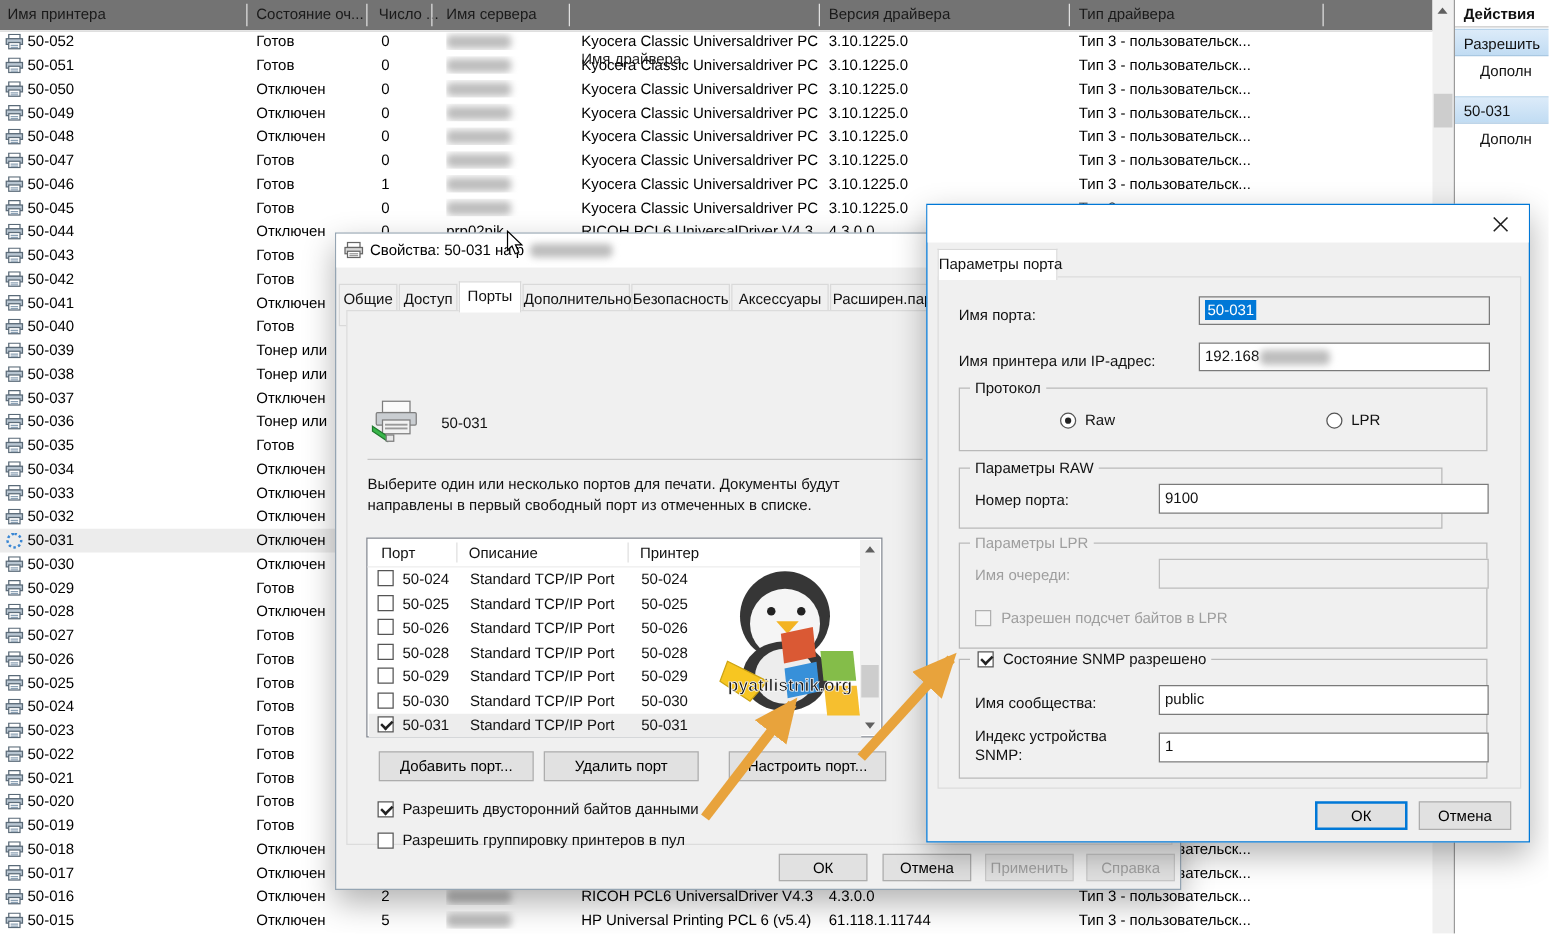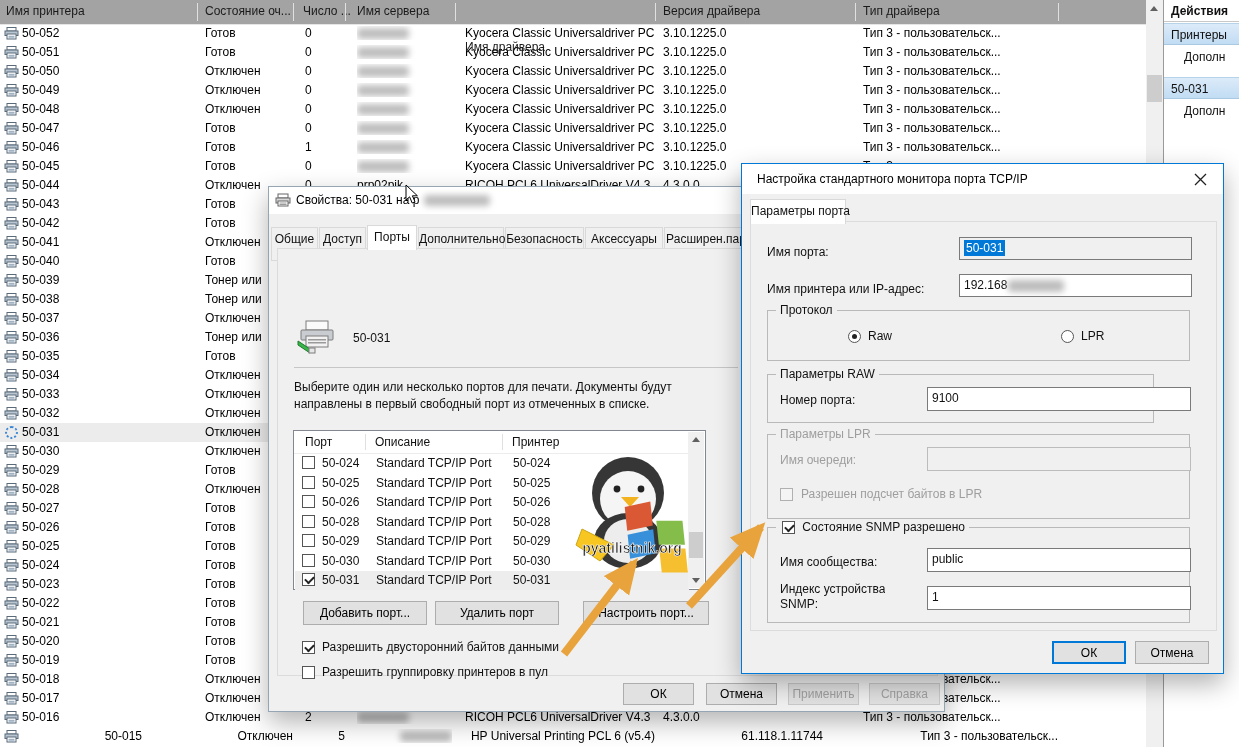--- a/index.html
+++ b/index.html
@@ -3,21 +3,21 @@
 <meta charset="utf-8">
 <style>
   html,body{margin:0;padding:0;background:#fff;}
   #root{position:relative;width:1239px;height:747px;overflow:hidden;
         font-family:"Liberation Sans","DejaVu Sans",sans-serif;font-size:12px;color:#111;
         background:#fff;}
   .abs{position:absolute;}
   .nowrap{white-space:nowrap;overflow:hidden;}
 
   
-  #list-header{position:absolute;left:0;top:0;width:1146px;height:24px;background:#a3a3a3;border-bottom:1px solid #e5e5e5;z-index:1;}
+  #list-header{position:absolute;left:0;top:0;width:1146px;height:24px;background:#737373;border-bottom:1px solid #e5e5e5;z-index:1;}
   .hcell{position:absolute;top:4px;color:#1a1a1a;white-space:nowrap;}
   .hsep{position:absolute;top:3px;width:1px;height:18px;background:#e0e0e0;}
   #printer-rows{position:absolute;left:0;top:0;width:1146px;height:747px;z-index:0;}
   .prow{position:absolute;left:0;width:1146px;height:19px;}
   .prow.sel{background:#ececec;}
   .pc{position:absolute;top:2px;white-space:nowrap;overflow:hidden;color:#000;}
   .pc.name{left:22px;width:120px;}
   .pc.st{left:205px;width:88px;}
   .pc.jobs{left:305px;width:40px;}
   .pc.srv{left:357px;width:95px;}
@@ -743,21 +743,21 @@
           </svg>
         </span>
         <span class="pc name">50-016</span>
         <span class="pc st">Отключен</span>
         <span class="pc jobs">2</span>
         <span class="pc srv"><span class="blur"></span></span>
         <span class="pc drv">RICOH PCL6 UniversalDriver V4.3</span>
         <span class="pc ver">4.3.0.0</span>
         <span class="pc typ">Тип 3 - пользовательск...</span>
       </div>
-      <div class="prow" style="top: 727px; text-align: right;">
+      <div class="prow" style="top: 727px;">
         <span class="picon">
           <svg width="15" height="13" viewBox="0 0 15 13">
             <rect x="3" y="0.5" width="9" height="3.5" fill="#fff" stroke="#5a6a78"></rect>
             <rect x="1" y="4" width="13" height="4.5" fill="#b9c6d2" stroke="#5a6a78"></rect>
             <rect x="3" y="7" width="9" height="5" fill="#fff" stroke="#5a6a78"></rect>
             <rect x="4.5" y="8.8" width="6" height="1" fill="#8aa0b4"></rect>
             <rect x="4.5" y="10.4" width="6" height="1" fill="#8aa0b4"></rect>
           </svg>
         </span>
         <span class="pc name">50-015</span>
@@ -790,21 +790,21 @@
   <div id="main-scrollbar">
     <div class="abs" style="left:4px;top:6px;">
         <div class="chev-up"></div>
       </div>
     <div class="sb-thumb" style="top:75px;height:27px;"></div>
   </div>
 
   <div id="actions-panel">
     <div id="actions-title">Действия</div>
     <div id="actions-items">
-        <div class="act-item hl" style="top: 23px;"><span class="lbl">Принтеры</span></div>
+        <div class="act-item hl" style="top: 23px;"><span class="lbl">Разрешить</span></div>
         <div class="act-item sub" style="top: 46px;"><span class="lbl">Дополн</span></div>
         <div class="act-item hl" style="top: 77px;"><span class="lbl">50-031</span></div>
         <div class="act-item sub" style="top: 100px;"><span class="lbl">Дополн</span></div>
       </div>
   </div>
 
   <div id="props-dialog" class="dialog">
     <div class="titlebar">
       <span class="abs" style="left:6px;top:6px;">
         <svg width="16" height="14" viewBox="0 0 16 14">
@@ -943,21 +943,20 @@
     </div>
 
     <div class="win-btn" style="left:354px;top:496px;width:71px;height:22px;">ОК</div>
     <div class="win-btn" style="left:437px;top:496px;width:71px;height:22px;">Отмена</div>
     <div class="win-btn disabled" style="left:519px;top:496px;width:71px;height:22px;">Применить</div>
     <div class="win-btn disabled" style="left:600px;top:496px;width:71px;height:22px;">Справка</div>
   </div>
 
   <div id="pm-dialog" class="dialog">
     <div class="titlebar" style="height:30px;">
-      <span class="title-text" style="left:15px;top:8px;">Настройка стандартного монитора порта TCP/IP</span>
       <div class="close-btn" style="right:6px;top:2px;">
         <svg width="13" height="13" viewBox="0 0 13 13">
             <path d="M1 1 L12 12 M12 1 L1 12" stroke="#222" stroke-width="1.3"></path>
           </svg>
       </div>
     </div>
 
     <div class="tab active" style="left:8px;top:35px;width:96px;">Параметры порта</div>
     <div class="tabpage" style="left:8px;top:57px;width:465px;height:408px;">
 

